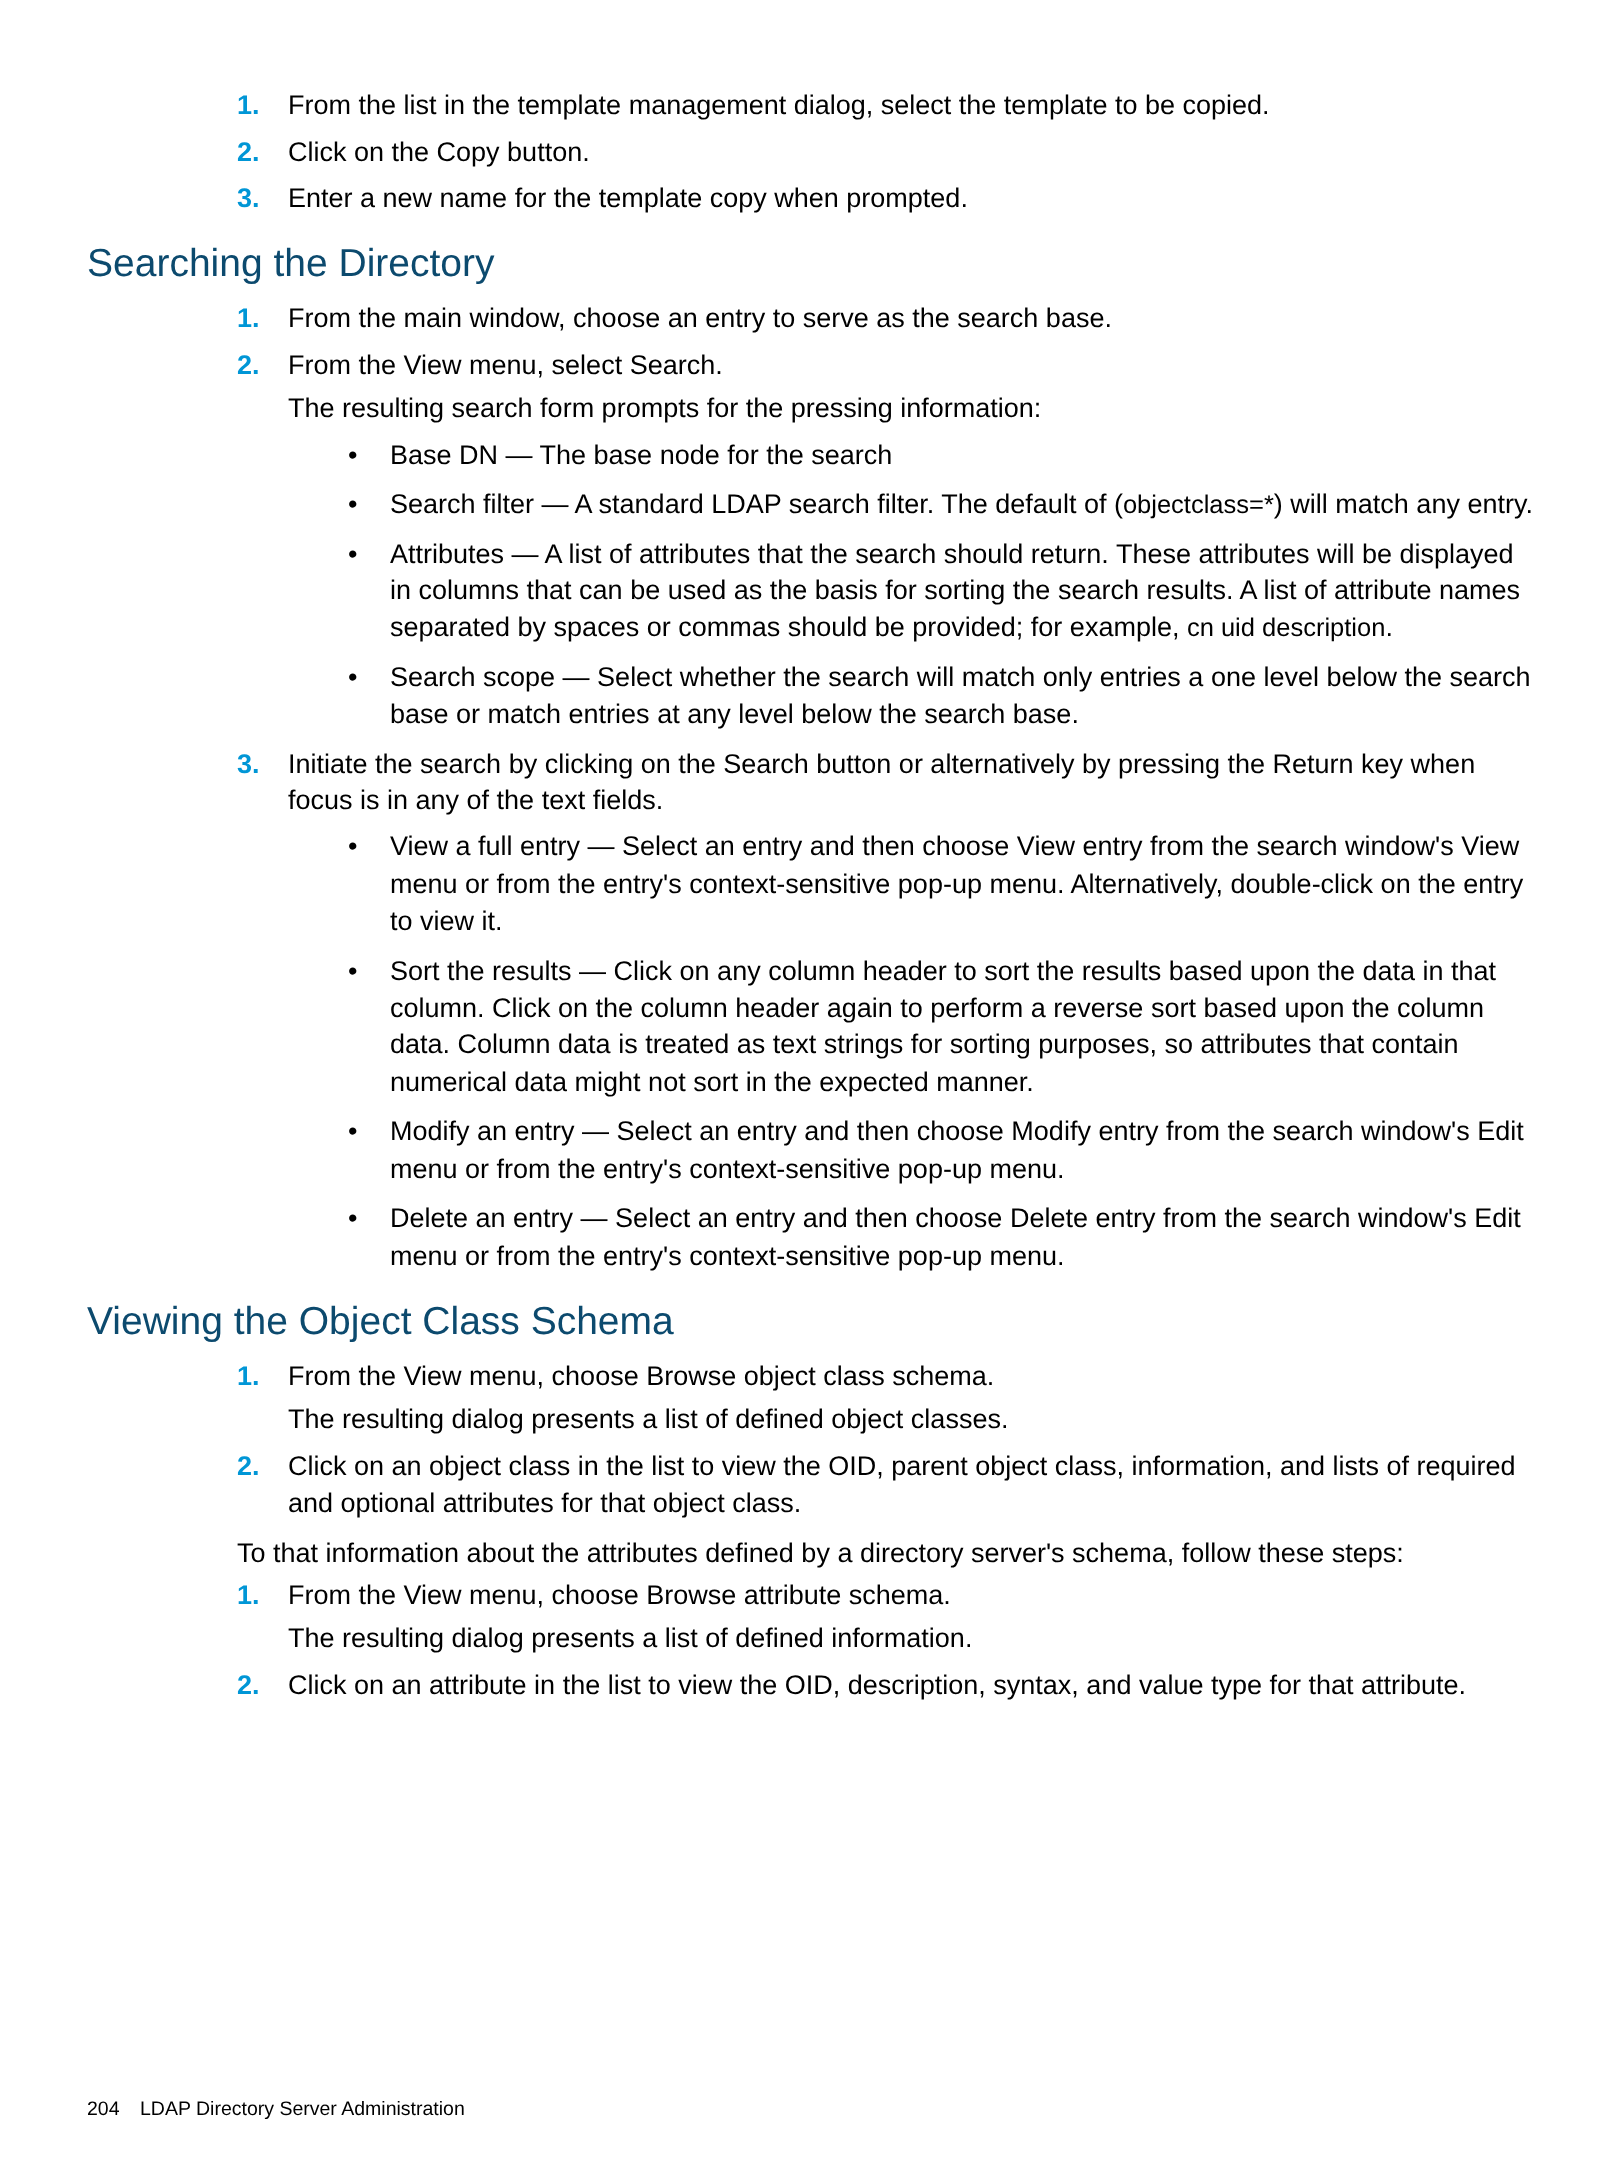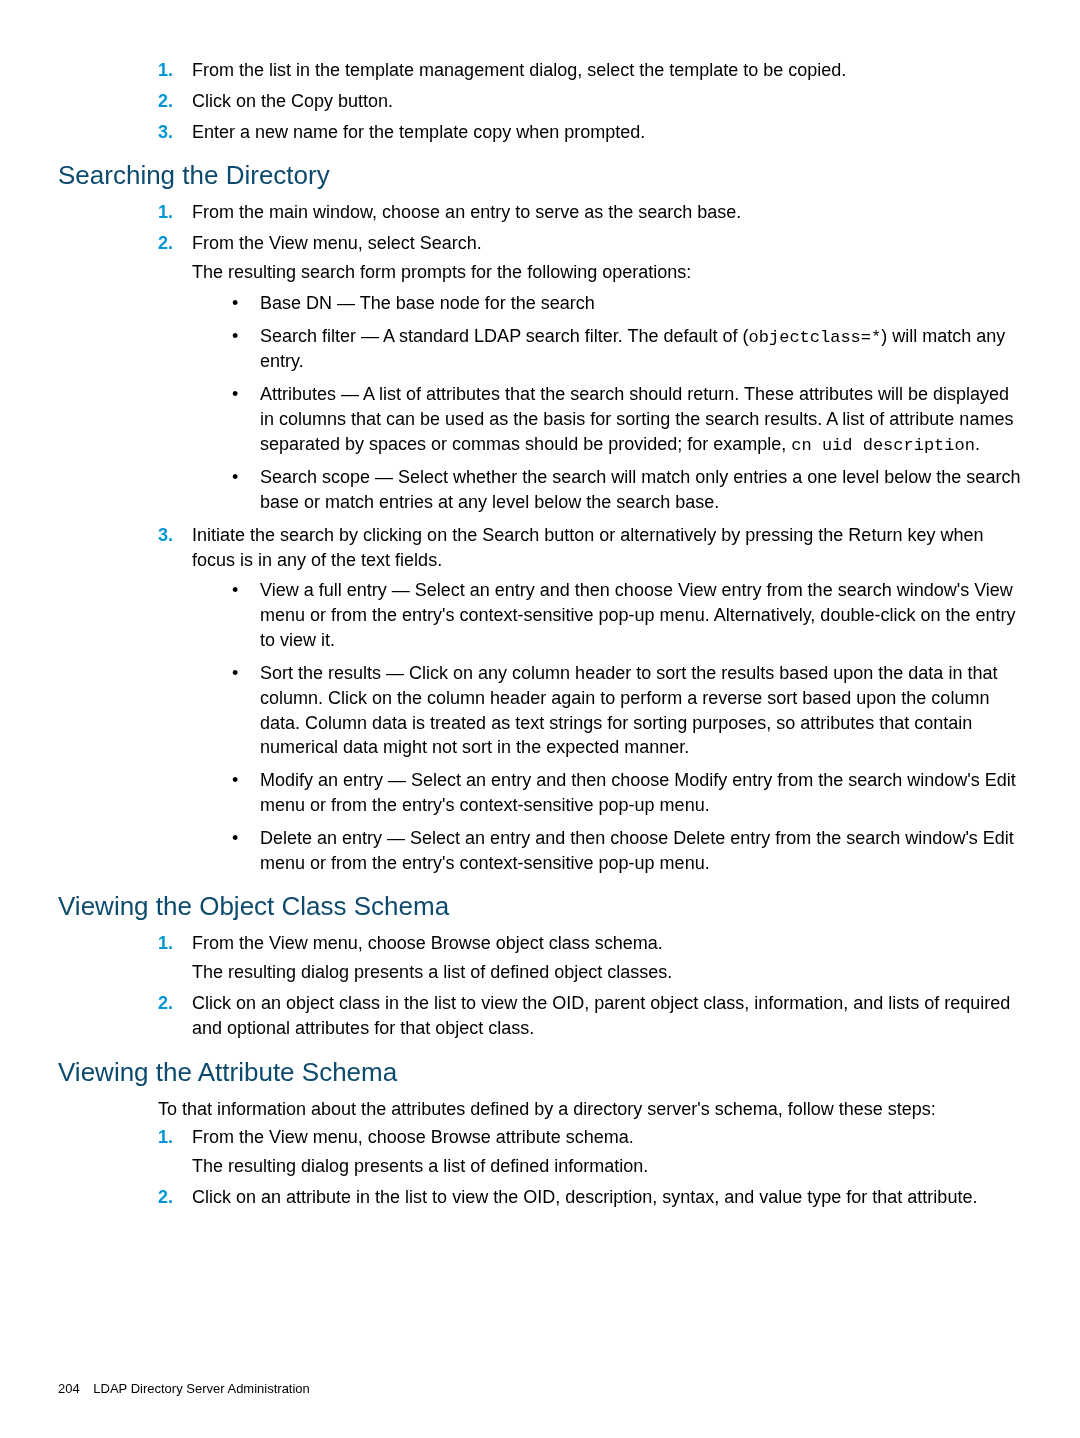--- a/index.html
+++ b/index.html
@@ -61,26 +61,26 @@
     margin-bottom: 8px;
   }
   ul.bullets > li::before {
     content: "•";
     position: absolute;
     left: 6px;
     top: 0;
     font-size: 18px;
   }
   .mono {
-    font-family: Liberation Mono, monospace;
+    font-family: Liberation Sans, sans-serif;
     font-size: 17px;
   }
   .footer {
     position: absolute;
-    bottom: 40px;
+    bottom: 23px;
     left: 58px;
     font-size: 13px;
     color: #000;
   }
   .footer .pn { margin-right: 10px; }
 </style>
 </head>
 <body>
 <div class="page">
 
@@ -92,21 +92,21 @@
 
 <h2 class="section">Searching the Directory</h2>
 <ol class="ol-top">
   <li>
     <span class="num">1.</span>
     <span>From the main window, choose an entry to serve as the search base.</span>
   </li>
   <li>
     <span class="num">2.</span>
     <span>From the View menu, select Search.</span>
-    <p class="subtext">The resulting search form prompts for the following operations:</p>
+    <p class="subtext">The resulting search form prompts for the pressing information:</p>
     <ul class="bullets">
       <li><span>Base DN — The base node for the search</span></li>
       <li><span>Search filter — A standard LDAP search filter. The default of (</span><span class="mono">objectclass=*</span><span>) will match any entry.</span></li>
       <li><span>Attributes — A list of attributes that the search should return. These attributes will be displayed in columns that can be used as the basis for sorting the search results. A list of attribute names separated by spaces or commas should be provided; for example, </span><span class="mono">cn uid description</span><span>.</span></li>
       <li><span>Search scope — Select whether the search will match only entries a one level below the search base or match entries at any level below the search base.</span></li>
     </ul>
   </li>
   <li>
     <span class="num">3.</span>
     <span>Initiate the search by clicking on the Search button or alternatively by pressing the Return key when focus is in any of the text fields.</span>
@@ -125,21 +125,20 @@
     <span class="num">1.</span>
     <span>From the View menu, choose Browse object class schema.</span>
     <p class="subtext">The resulting dialog presents a list of defined object classes.</p>
   </li>
   <li>
     <span class="num">2.</span>
     <span>Click on an object class in the list to view the OID, parent object class, information, and lists of required and optional attributes for that object class.</span>
   </li>
 </ol>
 
-<h2 class="section">Viewing the Attribute Schema</h2>
 <p class="intro">To that information about the attributes defined by a directory server's schema, follow these steps:</p>
 <ol class="ol-top">
   <li>
     <span class="num">1.</span>
     <span>From the View menu, choose Browse attribute schema.</span>
     <p class="subtext">The resulting dialog presents a list of defined information.</p>
   </li>
   <li>
     <span class="num">2.</span>
     <span>Click on an attribute in the list to view the OID, description, syntax, and value type for that attribute.</span>

